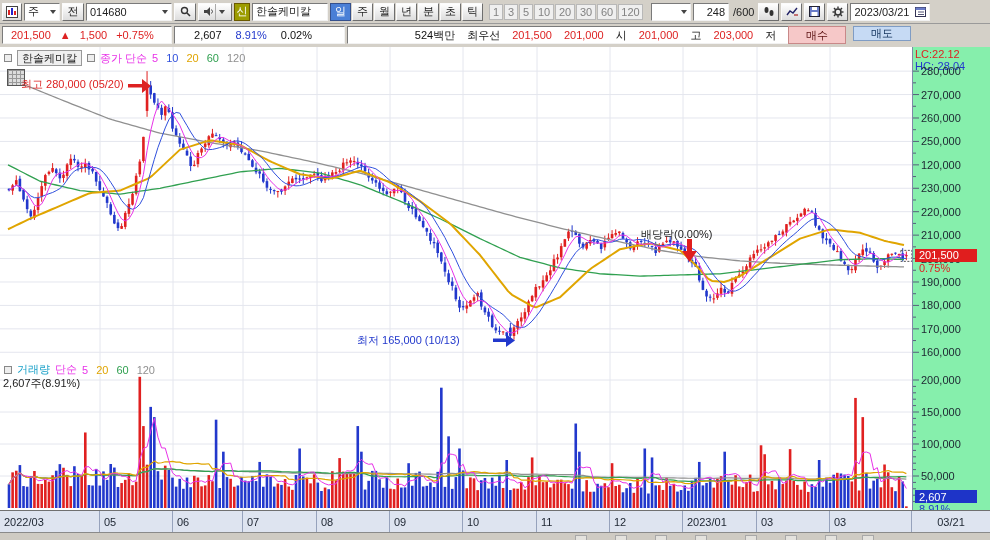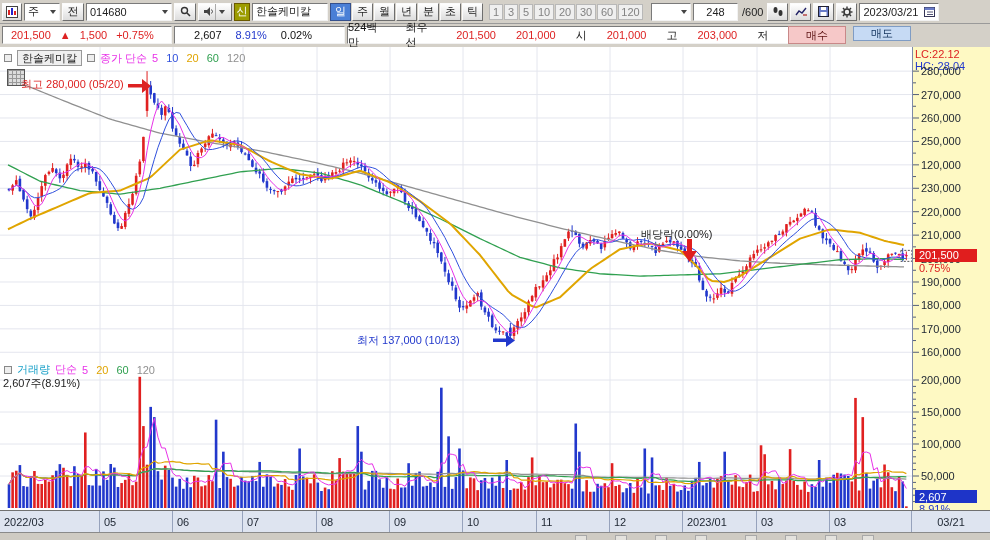--- a/index.html
+++ b/index.html
@@ -30,21 +30,21 @@
         border-color:#7a7a7a #f2f2f2 #f2f2f2 #7a7a7a;background:#fff;display:flex;align-items:center;}
   .red{color:#dd2222;} .blue{color:#2238cc;} .blk{color:#111;}
   .qbuy{position:absolute;top:2px;left:788px;width:58px;height:18px;background:#f6c8c8;border:1px solid #c88888;
         box-sizing:border-box;display:flex;align-items:center;justify-content:center;color:#5a1010;}
   .qsell{position:absolute;top:2px;left:853px;width:58px;height:15px;background:#c6daf4;border:1px solid #7f9cc4;
         box-sizing:border-box;display:flex;align-items:center;justify-content:center;color:#10305a;}
   
   #chartwrap{position:absolute;left:0;top:47px;width:990px;height:485px;background:#fff;}
   #price-svg{position:absolute;left:0;top:0;}
   #vol-svg{position:absolute;left:0;top:313px;}
-  #axis-strip{position:absolute;left:912px;top:0;width:78px;height:463px;background:#fef9c3;
+  #axis-strip{position:absolute;left:912px;top:0;width:78px;height:463px;background:#86efac;
               border-left:1px solid #7d89a8;box-sizing:border-box;}
   .axlabel{position:absolute;left:8px;width:60px;font-size:11px;color:#1c2430;}
   #lc-label{position:absolute;left:2px;top:1px;color:#dd2222;}
   #hc-label{position:absolute;left:2px;top:13px;color:#2238cc;}
   #price-tag{position:absolute;left:2px;width:58px;height:13px;background:#e01e1e;color:#fff;
              display:flex;align-items:center;padding-left:4px;}
   #price-tag-pct{position:absolute;left:6px;color:#dd2222;}
   #vol-tag{position:absolute;left:2px;width:58px;height:13px;background:#1e34c8;color:#fff;
            display:flex;align-items:center;padding-left:4px;}
   #vol-tag-pct{position:absolute;left:6px;color:#2238cc;}
@@ -135,21 +135,21 @@
         <div class="ibtn" style="width: 20px;">10</div>
         <div class="ibtn" style="width: 20px;">20</div>
         <div class="ibtn" style="width: 20px;">30</div>
         <div class="ibtn" style="width: 20px;">60</div>
         <div class="ibtn" style="width: 25px;">120</div>
       </div>
     <div style="width:4px"></div>
     <div class="inset" style="width:40px;justify-content:flex-end">
       <span class="caret"></span>
     </div>
-    <div class="inset" style="width:45px;justify-content:center">
+    <div class="inset" style="width:36px;justify-content:flex-end">
         <span>248</span>
       </div>
     <span style="margin:0 2px">/600</span>
     <div class="tbtn" style="width:21px">
       <svg width="12" height="11" viewBox="0 0 12 11">
           <ellipse cx="3.5" cy="4" rx="2" ry="3" fill="#333"></ellipse>
           <ellipse cx="8.5" cy="7" rx="2" ry="3" fill="#333"></ellipse>
         </svg>
     </div>
     <div class="tbtn" style="width:21px">
@@ -196,21 +196,21 @@
       <span class="red">201,500</span>
       <span class="red">▲</span>
       <span class="red">1,500</span>
       <span class="red">+0.75%</span>
     </div>
     <div class="qbox" style="left:174px;width:171px;justify-content:flex-end;gap:14px;padding-right:32px">
       <span class="blk">2,607</span>
       <span class="blue">8.91%</span>
       <span class="blk">0.02%</span>
     </div>
-    <div class="qbox" style="left:347px;width:490px;justify-content:flex-end;gap:20px;padding-right:8px">
+    <div class="qbox" style="left:347px;width:490px;justify-content:flex-end;gap:12px;padding-right:8px">
       <span class="blk">524백만</span>
       <span class="blk">최우선</span>
       <span class="red">201,500</span>
       <span class="red">201,000</span>
       <span class="blk">시</span>
       <span class="red">201,000</span>
       <span class="blk">고</span>
       <span class="red">203,000</span>
       <span class="blk">저</span>
       <span class="blue">160,200</span>
@@ -1039,21 +1039,21 @@
           <span style="color: rgb(232, 50, 232);">5</span>
           <span style="color: rgb(48, 80, 221);">10</span>
           <span style="color: rgb(224, 165, 0);">20</span>
           <span style="color: rgb(48, 160, 80);">60</span>
           <span style="color: rgb(144, 144, 144);">120</span>
         </span>
     </div>
     <div id="grid-icon"></div>
 
     <div class="ann red" style="left:21px;top:30px"><span>최고 280,000 (05/20)</span></div>
-    <div class="ann blue" style="left:357px;top:286px"><span>최저 137,000 (10/13)</span></div>
+    <div class="ann blue" style="left:357px;top:286px"><span>최저 165,000 (10/13)</span></div>
     <div class="ann" style="left:641px;top:180px;color:#222"><span>배당락(0.00%)</span></div>
 
     <div class="legendrow" style="left:4px;top:315px">
       <span class="chk"></span>
       <span style="color:#18a0c8">거래량</span>
       <span style="color:#e832e8">단순</span>
       <span id="vol-ma-labels" style="display:flex;gap:8px">
           <span style="color: rgb(232, 50, 232);">5</span>
           <span style="color: rgb(224, 165, 0);">20</span>
           <span style="color: rgb(48, 160, 80);">60</span>

